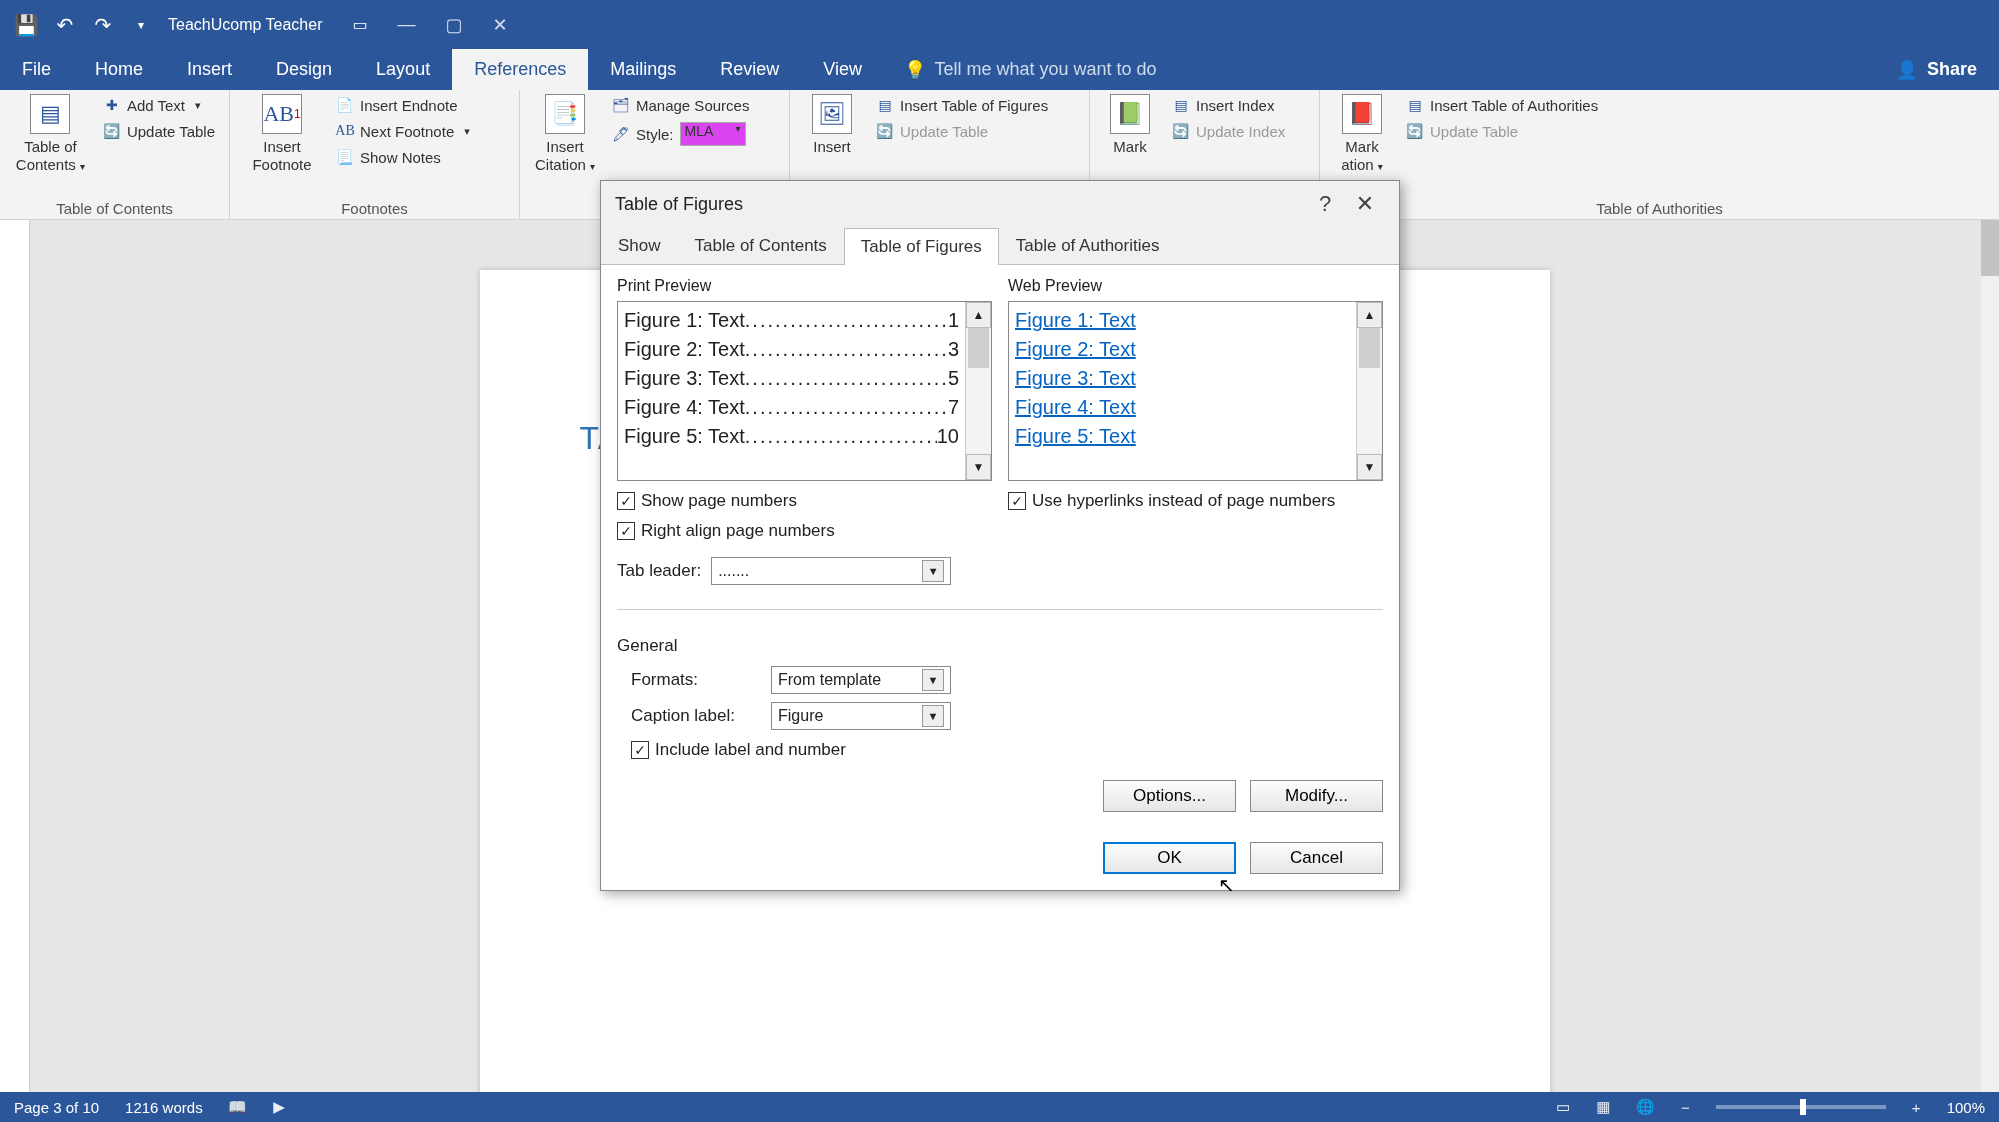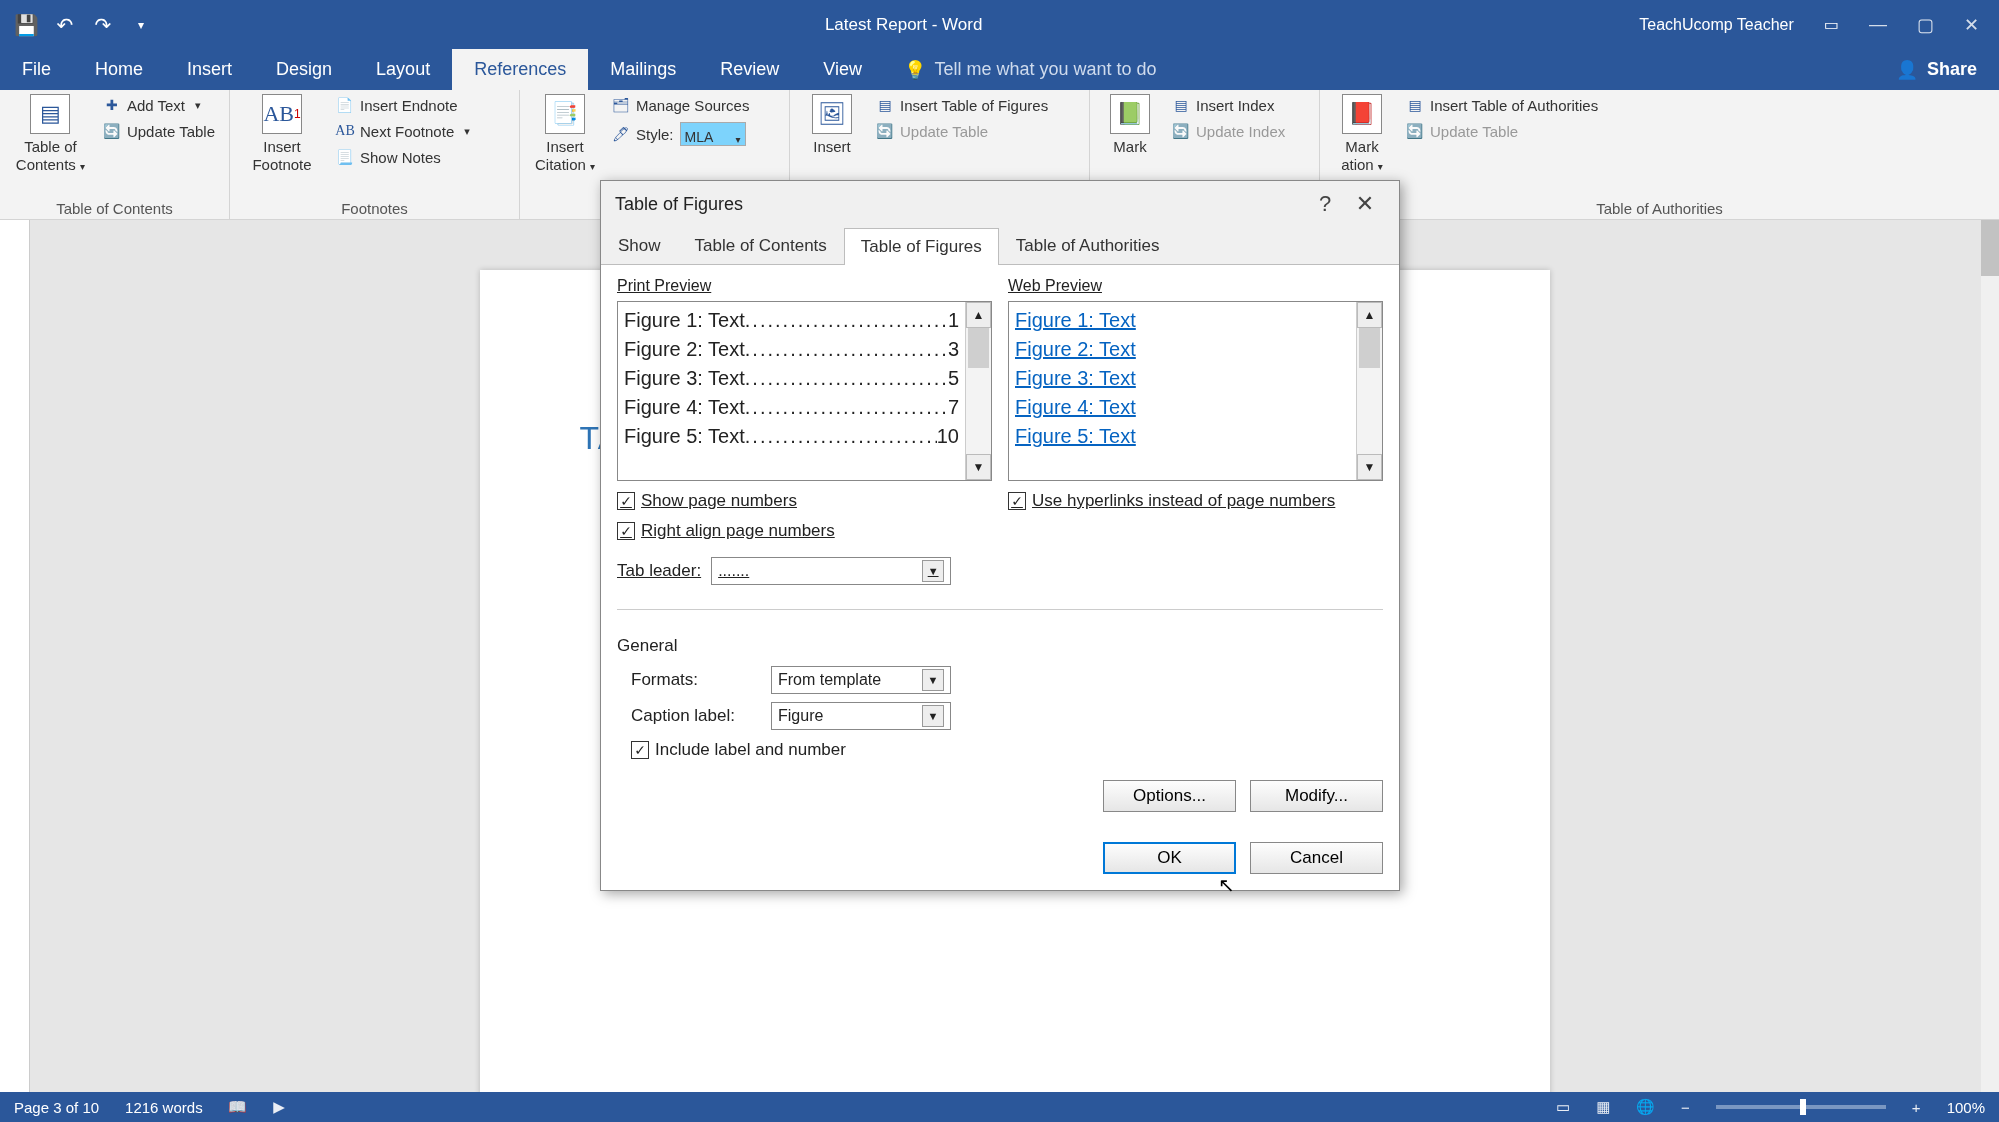--- a/index.html
+++ b/index.html
@@ -26,21 +26,21 @@
 .ribbon { background: #f3f3f3; height: 130px; border-bottom: 1px solid #d4d4d4; display: flex; }
 .group { border-right: 1px solid #d4d4d4; display: flex; flex-direction: column; padding: 4px 10px 2px 10px; }
 .group-body { flex: 1; display: flex; align-items: flex-start; gap: 8px; }
 .group-label { text-align: center; font-size: 15px; color: #555; padding-top: 2px; }
 .big-btn { display: flex; flex-direction: column; align-items: center; width: 84px; cursor: pointer; }
 .big-btn .bicon { width: 40px; height: 40px; background: #fff; border: 1px solid #888; display:flex; align-items:center; justify-content:center; font-size:22px; color:#2b579a; }
 .big-btn .blabel { font-size: 15px; text-align: center; margin-top: 4px; line-height: 18px; color:#333; }
 .small-col { display: flex; flex-direction: column; gap: 4px; }
 .small-btn { display:flex; align-items:center; gap:6px; font-size:15px; color:#333; padding:2px 4px; cursor:pointer; white-space:nowrap; }
 .small-btn .sicon { width:18px; height:18px; display:inline-flex; align-items:center; justify-content:center; font-size:14px; color:#2b579a; }
-.style-combo { border:1px solid #aaa; background:#7dd3fc; width:66px; height:24px; font-size:14px; padding:0 4px; display:inline-flex; align-items:flex-end; justify-content:space-between; }
+.style-combo { border:1px solid #aaa; background:#d946ef; width:66px; height:24px; font-size:14px; padding:0 4px; display:inline-flex; align-items:flex-start; justify-content:space-between; }
 
 
 .work-area { position: absolute; top: 220px; left:0; right:0; bottom: 30px; background: #e6e6e6; display:flex; }
 .vruler { width: 30px; background: #fff; border-right:1px solid #ccc; position:relative; }
 .hruler-row { position:absolute; top:220px; left:30px; right:18px; height:24px; background:#fff; border-bottom:1px solid #ccc; font-size:13px; color:#666; display:flex; align-items:center; overflow:hidden; padding-left:10px; }
 .hruler-row span { margin:0 112px 0 0; }
 .doc { margin: 50px auto 0 auto; background:#fff; width:1070px; height:900px; box-shadow: 0 0 6px rgba(0,0,0,.2); padding: 150px 100px; }
 .doc-title { color:#2e74b5; font-size:32px; letter-spacing:1px; }
 .scrollbar-v { position:absolute; right:0; top:0; bottom:0; width:18px; background:#f0f0f0; }
 .scroll-thumb-v { position:absolute; top:0; width:18px; height:56px; background:#c2c2c2; }
@@ -55,21 +55,21 @@
 
 
 .dialog { position:absolute; left:600px; top:180px; width:800px; background:#f0f0f0; border:1px solid #888; box-shadow: 3px 3px 12px rgba(0,0,0,.35); font-size:17px; color:#222; }
 .dlg-title { height:46px; display:flex; align-items:center; padding:0 14px; }
 .dlg-title .ttext { flex:1; font-size:18px; }
 .dlg-title .help, .dlg-title .close { width:40px; text-align:center; font-size:22px; cursor:pointer; color:#444; }
 .dlg-tabs { display:flex; border-bottom:1px solid #bdbdbd; font-size:17px; }
 .dlg-tabs .dtab { padding:8px 16px; color:#333; border:1px solid transparent; border-bottom:none; background:#f0f0f0; cursor:pointer; }
 .dlg-tabs .dtab.active { background:#fff; border-color:#bdbdbd; position:relative; top:1px; }
 .dlg-body { background:#fff; padding:12px 16px 16px 16px; }
-.preview-row { display:flex; gap:16px;text-decoration:underline; }
+.preview-row { display:flex; gap:16px; }
 .preview-col { flex:1; }
 .preview-col .plabel { font-size:16px; margin-bottom:6px; }
 .preview-box { border:1px solid #888; height:180px; position:relative; background:#fff; }
 .preview-inner { position:absolute; left:0; top:0; right:26px; bottom:0; padding:4px 6px; font-size:20px; line-height:29px; overflow:hidden; }
 .preview-inner .pline { display:flex; }
 .preview-inner .pline .ptxt { white-space:nowrap; }
 .preview-inner .pline .dots { flex:1; overflow:hidden; letter-spacing:2px; }
 .preview-inner .pline .pnum { }
 .preview-inner a { color:#0563c1; }
 .preview-sb { position:absolute; right:0; top:0; bottom:0; width:26px; border-left:1px solid #ccc; background:#f3f3f3; display:flex; flex-direction:column; }
@@ -96,21 +96,20 @@
 </head>
 <body>
 
 <div class="title-bar">
   <div class="qat">
     <span class="icon">💾</span>
     <span class="icon">↶</span>
     <span class="icon">↷</span>
     <span class="icon" style="font-size:12px;">▾</span>
   </div>
-  <div class="title-center">Latest Report - Word</div>
   <div class="title-right">
     <span>TeachUcomp Teacher</span>
     <span>▭</span>
     <div class="win-ctrl">
       <span>—</span>
       <span>▢</span>
       <span>✕</span>
     </div>
   </div>
 </div>

